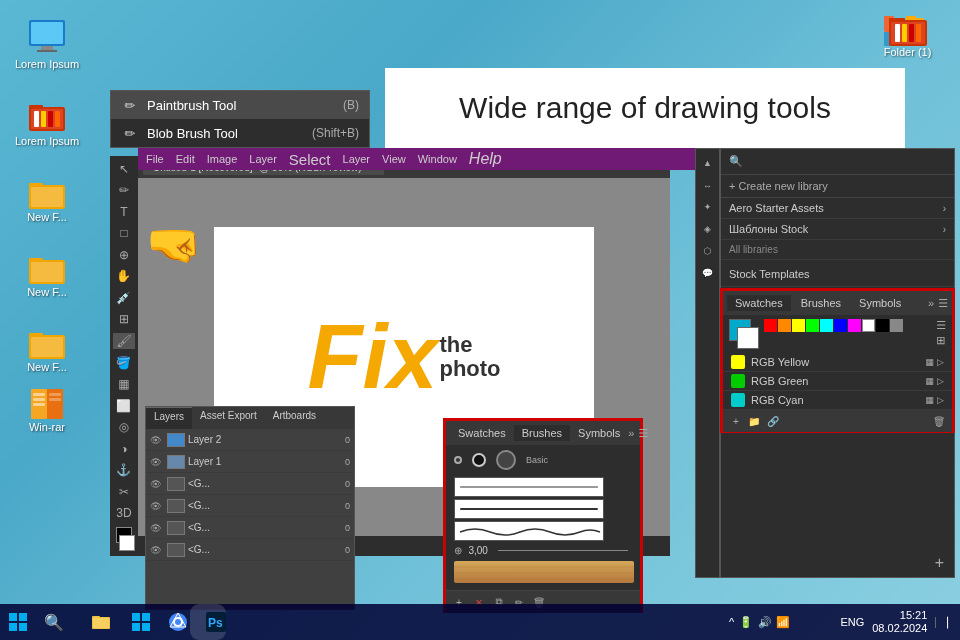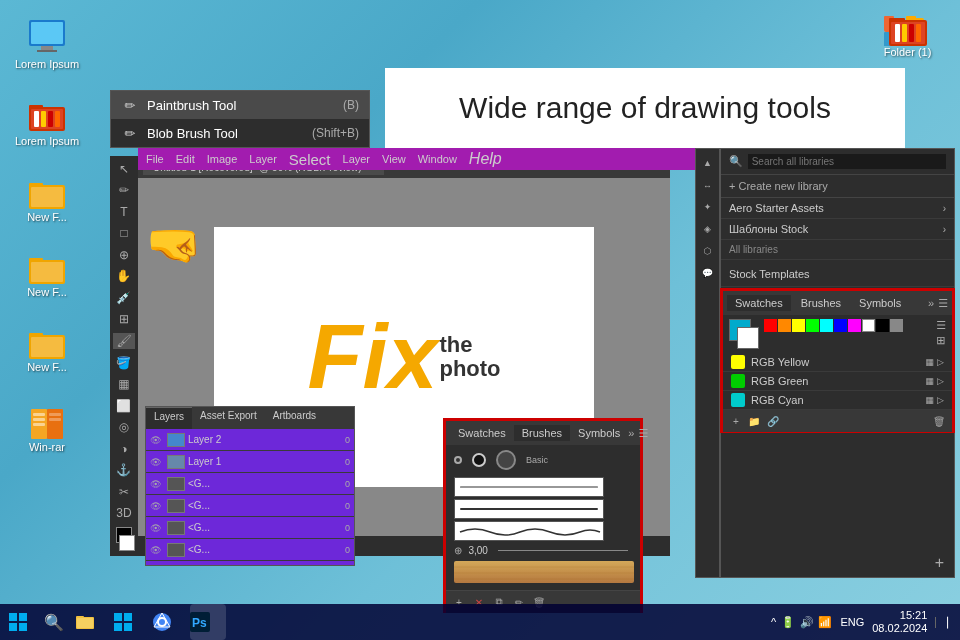--- a/index.html
+++ b/index.html
@@ -141,22 +141,22 @@
       font-size: 9px;
       color: #999;
     }
 
     
     .layers-panel {
       position: absolute;
       top: 406px;
       left: 145px;
       width: 210px;
-      height: 160px;
-      background: #6d28d9;
+      height: 204px;
+      background: #404040;
       border: 1px solid #555;
       z-index: 15;
     }
     .layers-tabs {
       display: flex;
       background: #383838;
       height: 22px;
     }
     .layers-tabs .ltab {
       padding: 3px 8px;
@@ -488,23 +488,23 @@
     .taskbar-apps {
       display: flex;
       gap: 2px;
       margin-left: 4px;
     }
     .taskbar-app {
       width: 36px;
       height: 36px;
       display: flex;
       align-items: center;
-      justify-content: flex-start;
-      cursor: pointer;
-      border-radius: 4px;
+      justify-content: flex-end;
+      cursor: pointer;
+      border-radius: 9px;
     }
     .taskbar-right {
       margin-left: auto;
       display: flex;
       align-items: center;
       gap: 8px;
       padding-right: 12px;
     }
     .taskbar-right .sys-tray {
       display: flex;
@@ -517,20 +517,21 @@
       align-items: flex-end;
     }
     .taskbar-right .clock span {
       color: white;
       font-size: 11px;
       line-height: 1.2;
     }
     .taskbar-right .lang {
       color: white;
       font-size: 11px;
+      margin-left: 42px;
     }
     .taskbar-right .tray-icon {
       color: white;
       font-size: 11px;
     }
 
     
     .recycle-bin {
       position: absolute;
       bottom: 60px;
@@ -689,21 +690,21 @@
 
 <div class="desktop-icon" style="top:325px;left:12px;">
   <svg width="40" height="36" viewBox="0 0 40 36">
     <rect x="2" y="10" width="36" height="24" rx="2" fill="#f0a500"></rect>
     <rect x="2" y="8" width="14" height="6" rx="1" fill="#f0a500"></rect>
     <rect x="4" y="12" width="32" height="20" rx="1" fill="#f5bb40"></rect>
   </svg>
   <span class="icon-label">New F...</span>
 </div>
 
-<div class="desktop-icon" style="top:405px;left:12px;">
+<div class="desktop-icon" style="top:385px;left:12px;">
   <svg width="40" height="36" viewBox="0 0 40 36">
     <rect x="4" y="4" width="16" height="30" rx="1" fill="#f5a623"></rect>
     <rect x="20" y="4" width="16" height="30" rx="1" fill="#e87010"></rect>
     <rect x="6" y="8" width="12" height="3" rx="1" fill="#fff" opacity="0.5"></rect>
     <rect x="6" y="13" width="12" height="3" rx="1" fill="#fff" opacity="0.5"></rect>
     <rect x="6" y="18" width="12" height="3" rx="1" fill="#fff" opacity="0.5"></rect>
     <rect x="22" y="8" width="12" height="3" rx="1" fill="#fff" opacity="0.3"></rect>
     <rect x="22" y="13" width="12" height="3" rx="1" fill="#fff" opacity="0.3"></rect>
   </svg>
   <span class="icon-label">Win-rar</span>
@@ -795,21 +796,21 @@
       </div>
     </div>
   </div>
 
   <div style="position:absolute;bottom:0;left:0;right:0;height:20px;background:#2d2d2d;display:flex;align-items:center;padding:0 8px;gap:15px;">
     <span style="color:#aaa;font-size:10px;">50%</span>
     <span style="color:#aaa;font-size:10px;margin-left:10px;">Selection</span>
   </div>
 </div>
 
-<div style="position:absolute;top:148px;left:138px;right:265px;height:22px;background:#a21caf;display:flex;align-items:center;padding:0 8px;gap:12px;z-index:6;">
+<div style="position:absolute;top:148px;left:138px;right:265px;height:22px;background:#701a75;display:flex;align-items:center;padding:0 8px;gap:12px;z-index:6;">
   <span style="color:#ccc;font-size:11px;cursor:pointer;">File</span>
   <span style="color:#ccc;font-size:11px;cursor:pointer;">Edit</span>
   <span style="color:#ccc;font-size:11px;cursor:pointer;">Image</span>
   <span style="color:#ccc;font-size:11px;cursor:pointer;">Layer</span>
   <span style="color:#ccc;font-size:15px;cursor:pointer;">Select</span>
   <span style="color:#ccc;font-size:11px;cursor:pointer;">Layer</span>
   <span style="color:#ccc;font-size:11px;cursor:pointer;">View</span>
   <span style="color:#ccc;font-size:11px;cursor:pointer;">Window</span>
   <span style="color:#ccc;font-size:16px;cursor:pointer;font-style:italic;">Help</span>
 </div>
@@ -864,21 +865,20 @@
   <div class="prop-btn">↔</div>
   <div class="prop-btn">✦</div>
   <div class="prop-btn">◈</div>
   <div class="prop-btn">⬡</div>
   <div class="prop-btn">💬</div>
 </div>
 
 <div class="right-panel">
   <div class="rp-search">
     <span style="color:#888;font-size:11px;">🔍</span>
-    <input type="text" style="background: rgb(26, 26, 26); border: none; color: rgb(170, 170, 170); font-size: 10px; width: 100%; padding: 2px 4px; outline: none;" placeholder="Search all libraries">
   </div>
   <div class="rp-create-btn">
     <span>+ Create new library</span>
   </div>
   <div class="rp-item">
     <span>Aero Starter Assets</span>
     <span class="rp-arrow">›</span>
   </div>
   <div class="rp-item">
     <span>Шаблоны Stock</span>

